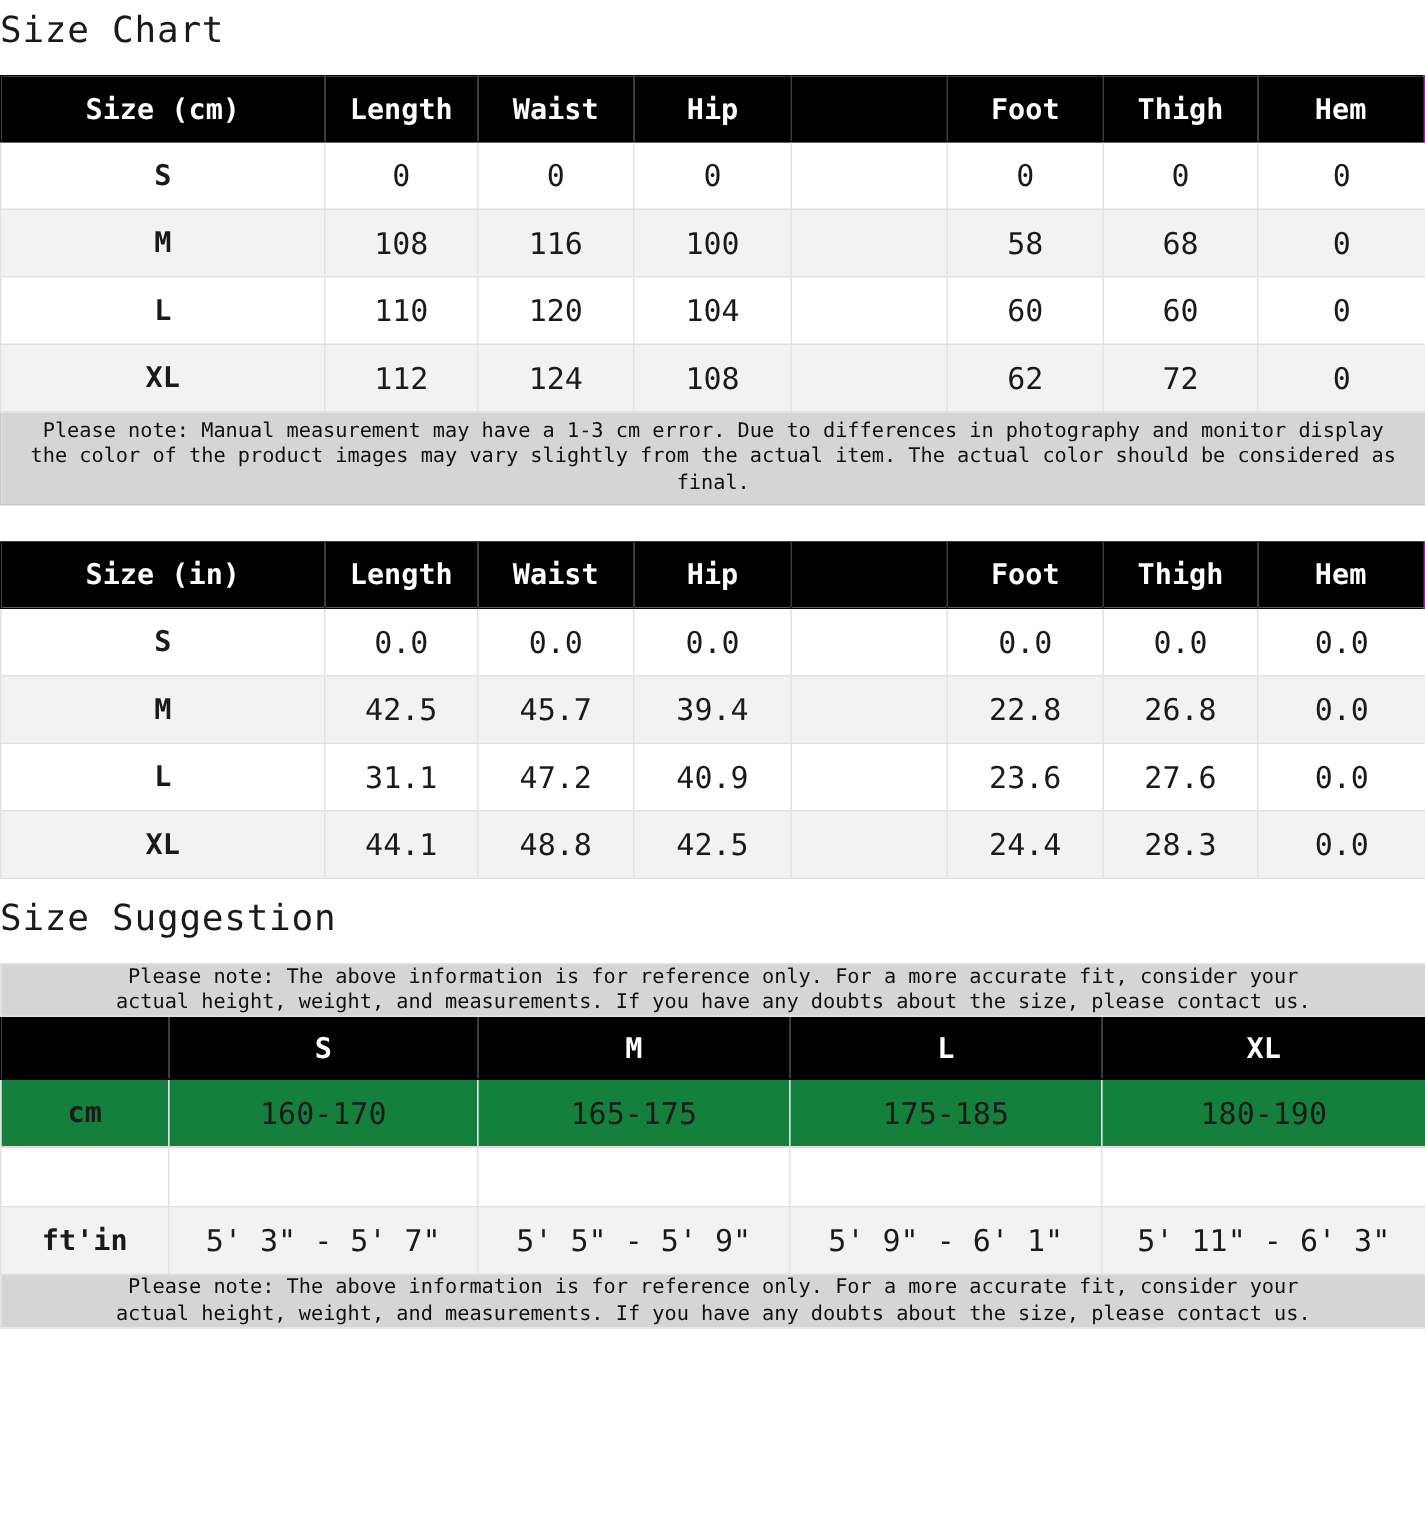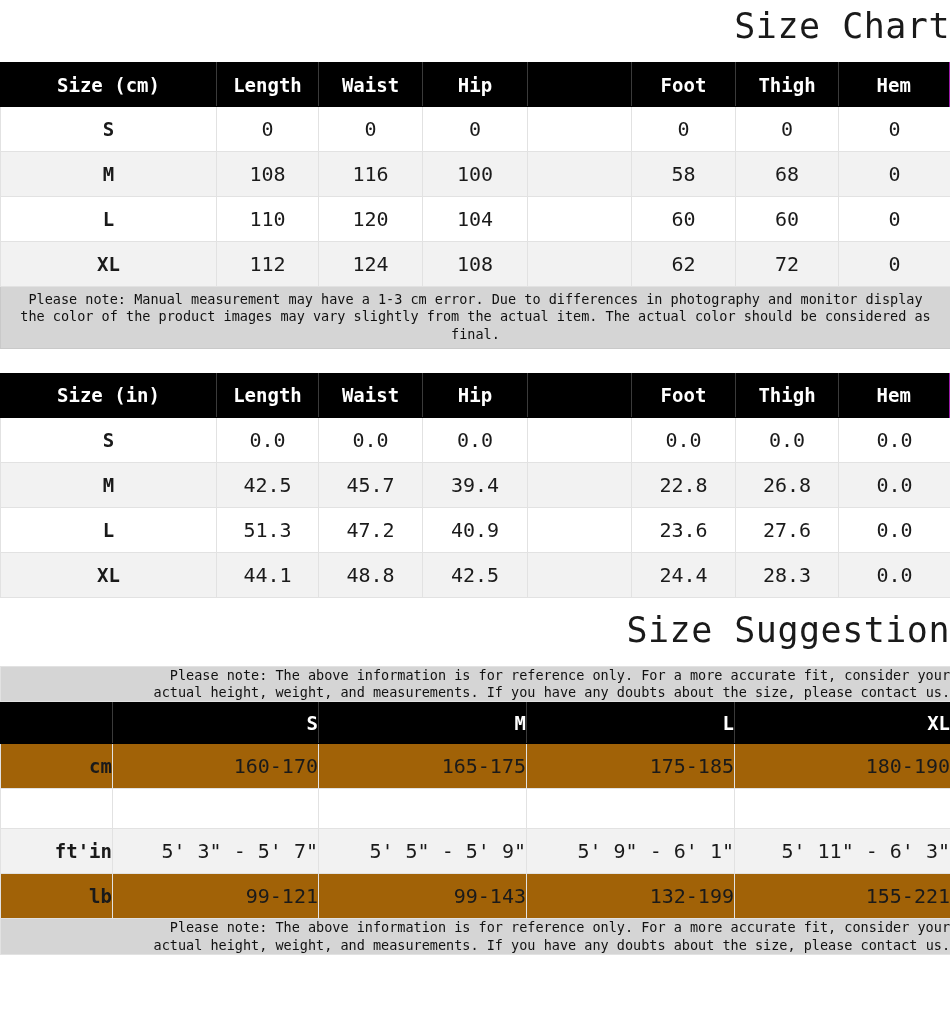--- a/index.html
+++ b/index.html
@@ -12,22 +12,22 @@
     width: 950px;
     height: 1024px;
     font-family: "DejaVu Sans Mono", "Liberation Mono", monospace;
     color: #111111;
     overflow: hidden;
   }
 
   .page { width: 950px; }
 
   .section-title {
-    text-align: right;
-    font-size: 35px;
+    text-align: left;
+    font-size: 24px;
     font-weight: 400;
     letter-spacing: 0.5px;
     color: #1a1a1a;
     font-family: "DejaVu Sans Mono", "Liberation Mono", monospace;
   }
   #title-size-chart { padding: 6px 0 16px 0; }
   #title-size-suggestion { padding: 12px 0 16px 0; }
 
   table.sz {
     width: 950px;
@@ -83,40 +83,40 @@
   .gap-24 { height: 24px; }
 
   
   table.sg {
     width: 950px;
     border-collapse: collapse;
     table-layout: fixed;
   }
   table.sg td, table.sg th {
     border: 1px solid #e2e2e2;
-    text-align: right;
+    text-align: center;
     vertical-align: middle;
     padding: 0;
     font-family: "DejaVu Sans Mono", "Liberation Mono", monospace;
     margin-top: 12px;
   }
   table.sg tr.hdr th {
     background: #000000;
     color: #ffffff;
     height: 42px;
     font-size: 19px;
     font-weight: bold;
     border: 1px solid #000000;
     border-right: 1px solid #3a3a3a;
   }
   table.sg tr.hdr th:last-child { border-right: 1px solid #000000; }
   table.sg tr.datarow td {
     height: 45px;
     font-size: 20px;
-    background: #a16207;
+    background: #15803d;
     color: #1a1a1a;
   }
   table.sg tr.datarow.alt td { background: #f2f2f2; }
   table.sg tr.datarow td.lbl { font-weight: bold; font-size: 19px; }
   table.sg tr.spacer td {
     height: 40px;
     background: #ffffff;
     border-left: 1px solid #e2e2e2;
     border-right: 1px solid #e2e2e2;
     border-top: 1px solid #e2e2e2;
@@ -244,21 +244,21 @@
         <td>42.5</td>
         <td>45.7</td>
         <td>39.4</td>
         <td></td>
         <td>22.8</td>
         <td>26.8</td>
         <td>0.0</td>
       </tr>
       <tr class="datarow">
         <td class="lbl">L</td>
-        <td>51.3</td>
+        <td>31.1</td>
         <td>47.2</td>
         <td>40.9</td>
         <td></td>
         <td>23.6</td>
         <td>27.6</td>
         <td>0.0</td>
       </tr>
       <tr class="datarow alt">
         <td class="lbl">XL</td>
         <td>44.1</td>
@@ -310,27 +310,20 @@
         <td></td>
         <td></td>
       </tr>
       <tr class="datarow alt">
         <td class="lbl">ft'in</td>
         <td>5' 3" - 5' 7"</td>
         <td>5' 5" - 5' 9"</td>
         <td>5' 9" - 6' 1"</td>
         <td>5' 11" - 6' 3"</td>
       </tr>
-      <tr class="datarow">
-        <td class="lbl">lb</td>
-        <td>99-121</td>
-        <td>99-143</td>
-        <td>132-199</td>
-        <td>155-221</td>
-      </tr>
       <tr class="noterow">
         <td colspan="5">
           <span class="nl">Please note: The above information is for reference only. For a more accurate fit, consider your</span>
           <span class="nl">actual height, weight, and measurements. If you have any doubts about the size, please contact us.</span>
         </td>
       </tr>
     </tbody>
   </table>
 
 </div>

